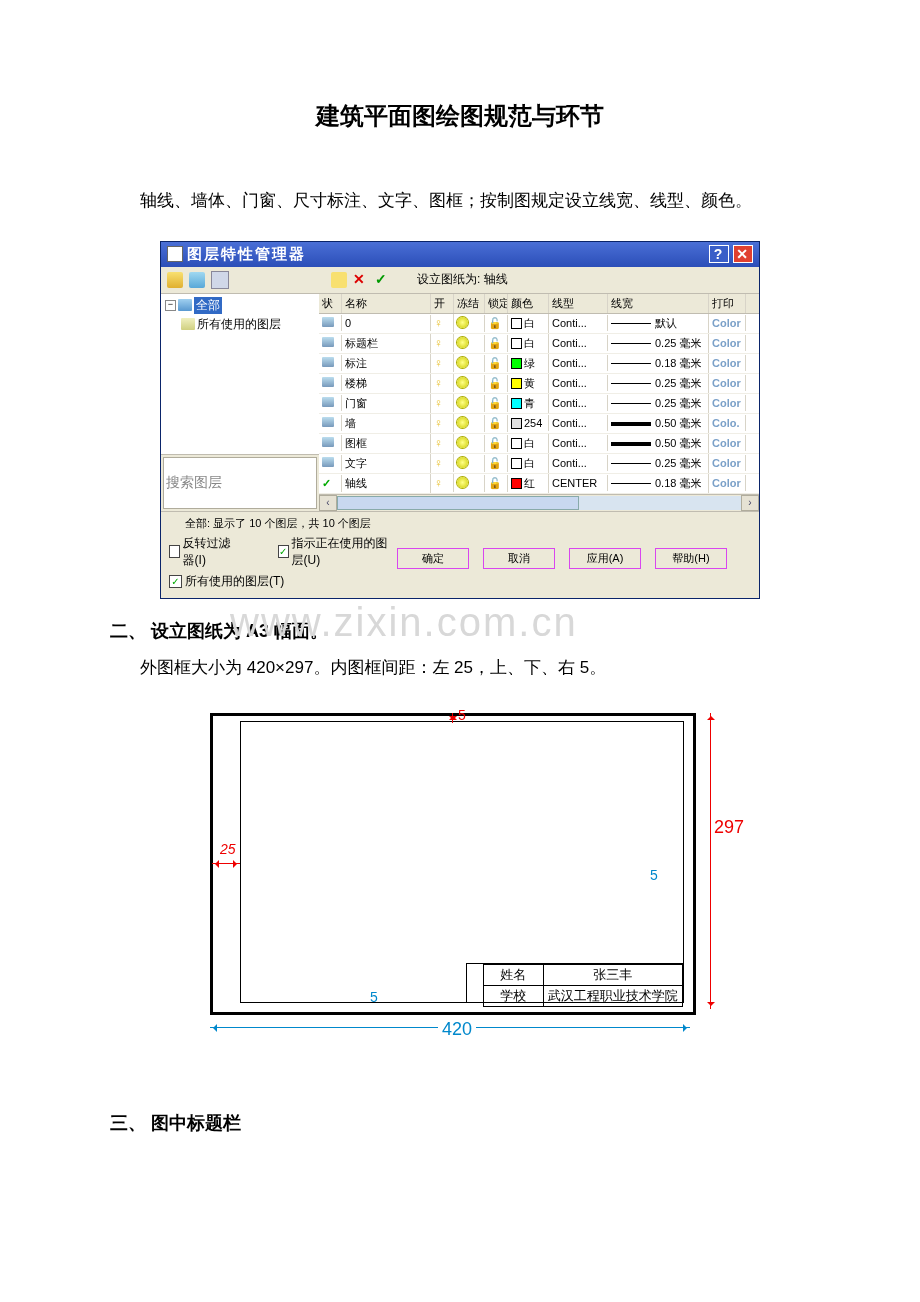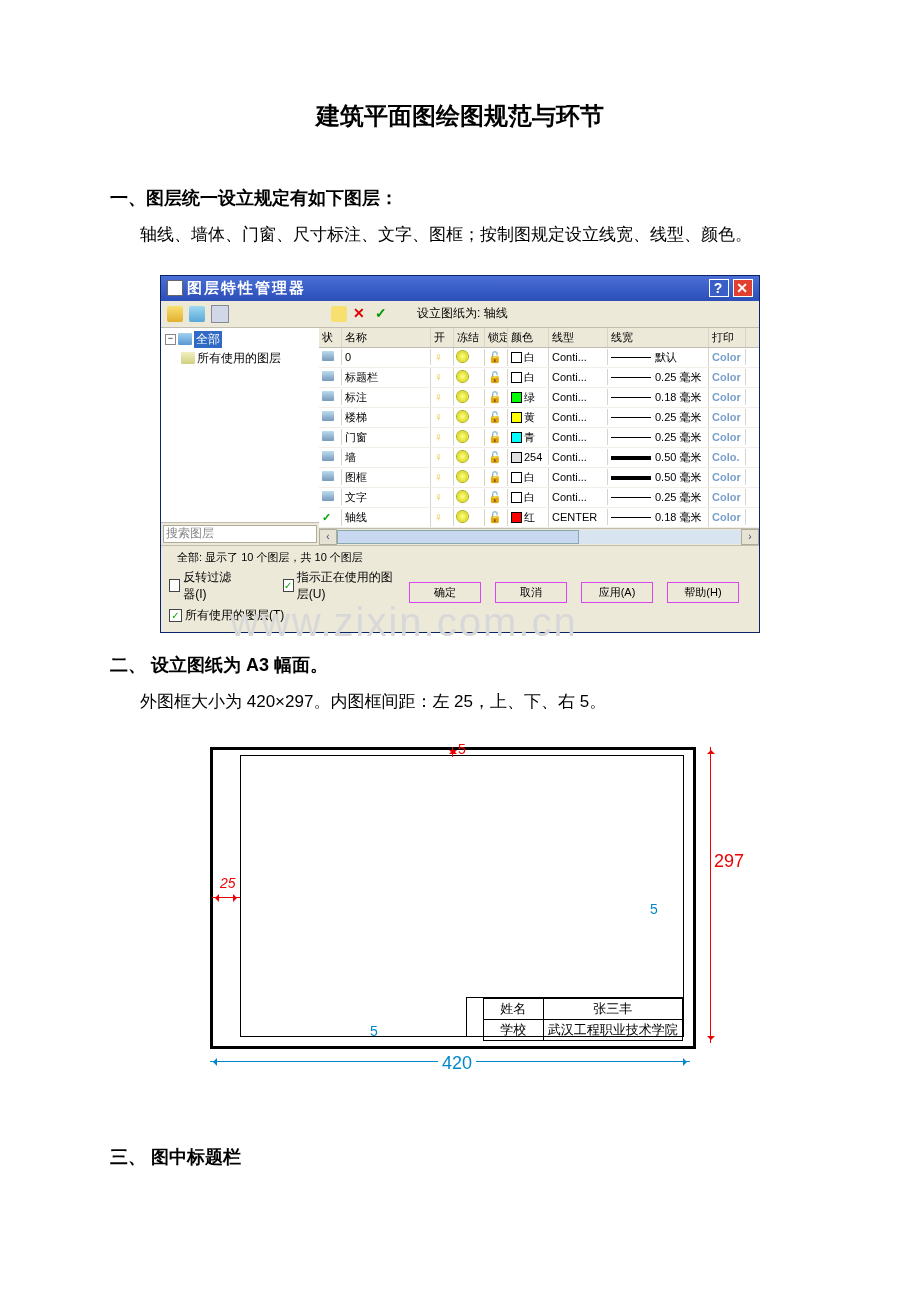--- a/index.html
+++ b/index.html
@@ -128,38 +128,38 @@
   }
   .hs-btn { width:16px;height:14px;background:#e6e2d4;border:1px solid #b0ac9c;
             display:flex;align-items:center;justify-content:center;font-size:10px;color:#446;}
   .hs-track { flex:1; background:#d8e4f0; position:relative; height:14px;}
   .hs-thumb { position:absolute; left:0; top:0; width:60%; height:100%;
               background:#c8d8f0; border:1px solid #8aa; box-sizing:border-box;}
   .tree-search {
     border-top:1px solid #c0bcb0; padding:2px;
   }
   .tree-search input {
-    width:100%; box-sizing:border-box; font-size:12px; padding:1px 2px;
+    width:100%; box-sizing:border-box; font-size:14px; padding:17px 2px;
     border:1px solid #b0ac9c; color:#888;
   }
   .dlg-status {
-    padding:4px 16px; font-size:11px; border-top:1px solid #c0bcb0;
+    padding:4px 24px; font-size:11px; border-top:1px solid #c0bcb0;
   }
   .chk { display:flex; align-items:center; gap:3px; }
   .chk-box { width:11px;height:11px;border:1px solid #444;background:#fff;
              display:inline-flex;align-items:center;justify-content:center;
              font-size:10px;color:#0a0;}
   .dlg-btns {
     display:flex; justify-content:flex-end; gap:14px; padding:0 8px 8px 8px;
   }
   .dlg-btn {
     border:1px solid #d946ef; background:#ece9d8; font-size:11px;
     padding:2px 0; width:70px; text-align:center; cursor:pointer;
   }
-  .dlg-btns-row { display:flex; align-items:center; justify-content:space-between; padding:0 12px 8px 8px;}
+  .dlg-btns-row { display:flex; align-items:center; justify-content:space-between; padding:0 24px 8px 8px;}
   
   .a3-wrap { margin:14px auto 0 auto; position:relative; width:540px; height:350px; }
   .a3-outer {
     position:absolute; left:20px; top:6px; width:480px; height:296px;
     border:3px solid #000;
   }
   .a3-inner {
     position:absolute; left:50px; top:14px; width:442px; height:280px;
     border:1px solid #000;
   }
@@ -187,21 +187,20 @@
     position:absolute; font-size:40px; color:#d8d8d8; letter-spacing:2px;
     font-family:Liberation Sans, sans-serif; z-index:5; pointer-events:none;
   }
 </style>
 </head>
 <body>
 
 <div class="page">
   <div class="doc-title">建筑平面图绘图规范与环节</div>
 
-  <div class="section-h">一、图层统一设立规定有如下图层：</div>
   <div class="para">轴线、墙体、门窗、尺寸标注、文字、图框；按制图规定设立线宽、线型、颜色。</div>
 
   <div class="dlg-wrap">
     <div class="dlg">
       <div class="dlg-title">
         <span class="dlg-title-left">
           <span class="title-icon"></span>
           <span>图层特性管理器</span>
         </span>
         <span class="dlg-title-btns">

